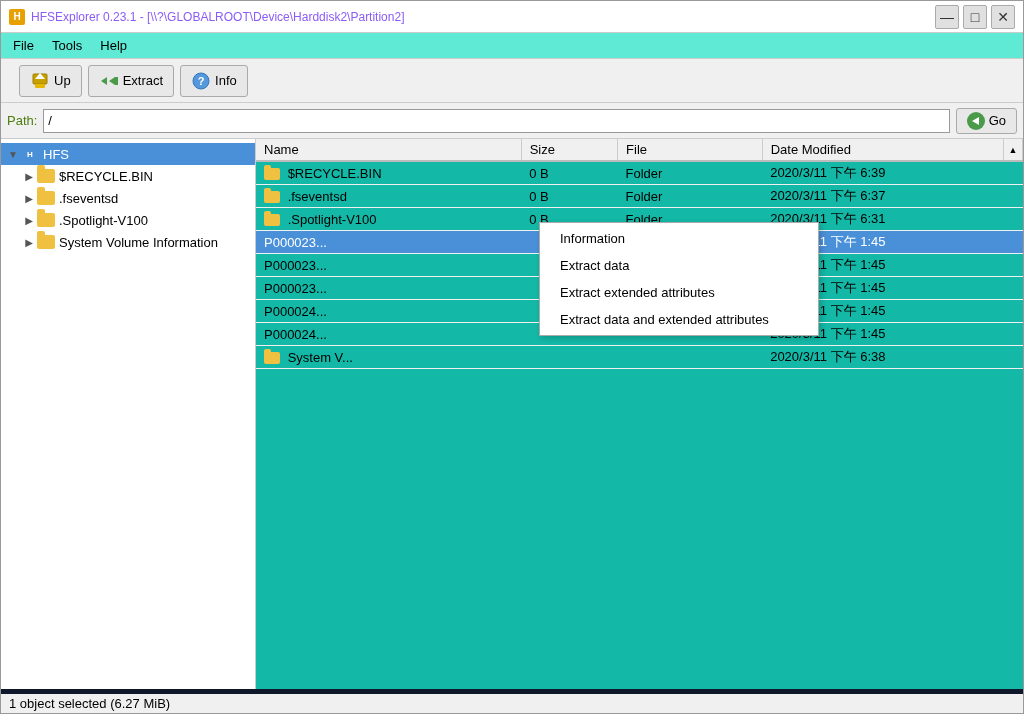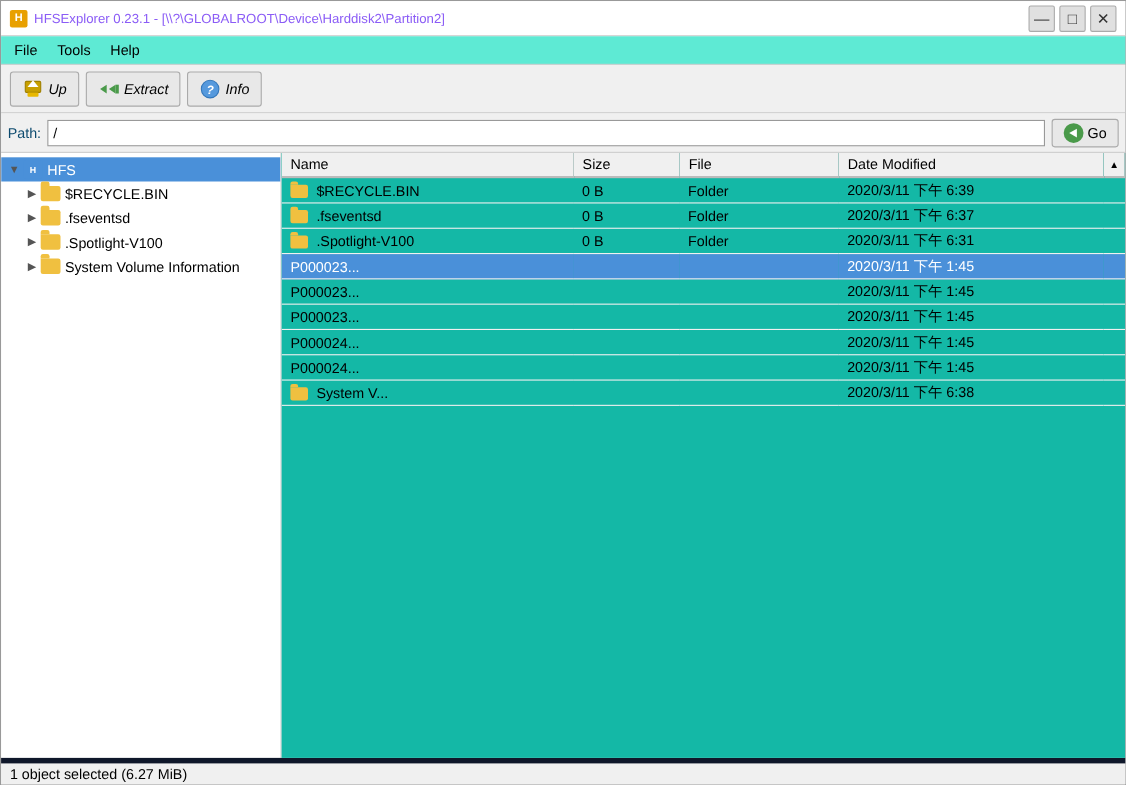--- a/index.html
+++ b/index.html
@@ -78,26 +78,25 @@
     }
     .menu-item {
       padding: 2px 8px;
       cursor: pointer;
       border-radius: 2px;
       font-size: 13px;
     }
     .toolbar {
       background: #f0f0f0;
       border-bottom: 1px solid #ccc;
-      padding: 4px 8px;
+      padding: 4px 18px;
       display: flex;
       gap: 6px;
       align-items: center;
       height: 44px;
-      font-style: italic;
     }
     .toolbar-btn {
       display: flex;
       align-items: center;
       gap: 4px;
       padding: 4px 10px;
       background: #e8e8e8;
       border: 1px solid #aaa;
       border-radius: 3px;
       cursor: pointer;
@@ -115,21 +114,21 @@
       background: #f0f0f0;
       border-bottom: 1px solid #ccc;
       padding: 4px 6px;
       display: flex;
       align-items: center;
       gap: 6px;
       height: 36px;
     }
     .path-label {
       font-size: 13px;
-      color: #0c4a6e;
+      color: #4d7c0f;
     }
     .path-input {
       flex: 1;
       height: 24px;
       border: 1px solid #999;
       padding: 2px 4px;
       font-size: 13px;
       background: white;
     }
     .path-go-btn {
@@ -515,19 +514,25 @@
               <span>System V...</span>
             </td>
             <td></td>
             <td></td>
             <td>2020/3/11 下午 6:38</td>
             <td></td>
           </tr>
         </tbody>
       </table>
 
+      <div class="context-menu">
+        <div class="context-menu-item">Information</div>
+        <div class="context-menu-item">Extract data</div>
+        <div class="context-menu-item">Extract extended attributes</div>
+        <div class="context-menu-item">Extract data and extended attributes</div>
+      </div>
     </div>
   </div>
 
   <div class="status-bar">
     <span>1 object selected (6.27 MiB)</span>
   </div>
 </div>
 
 </body></html>

